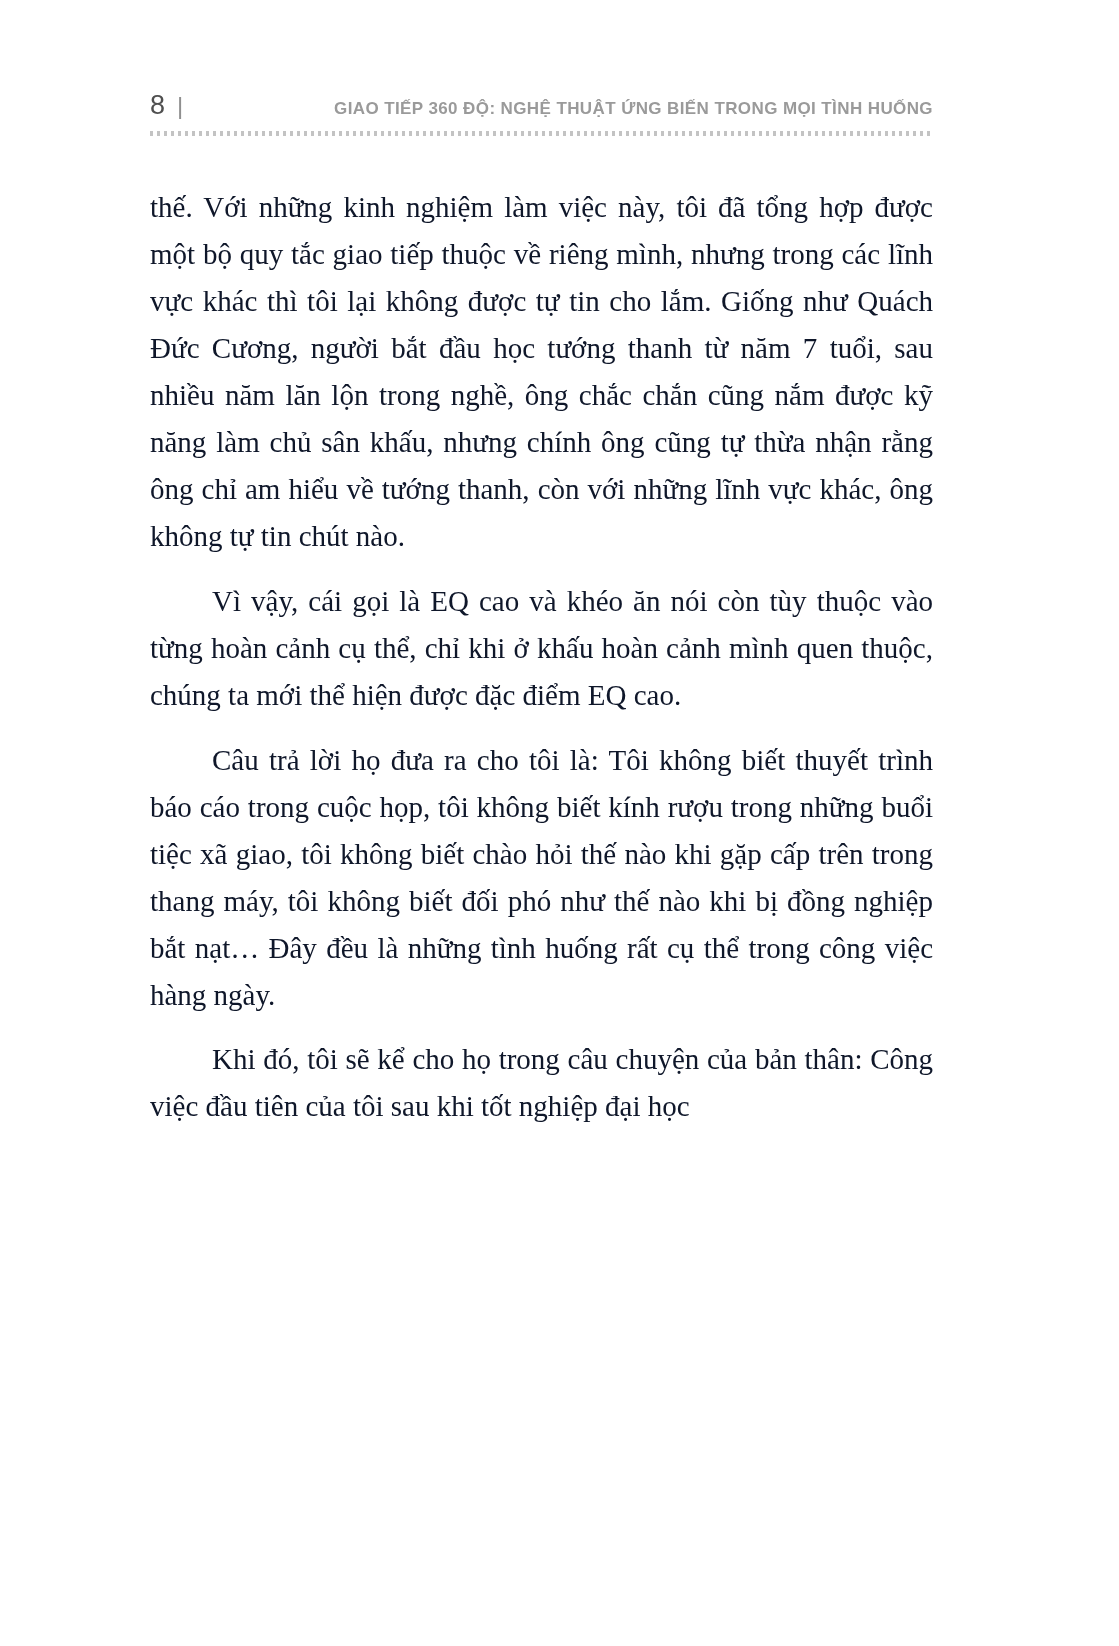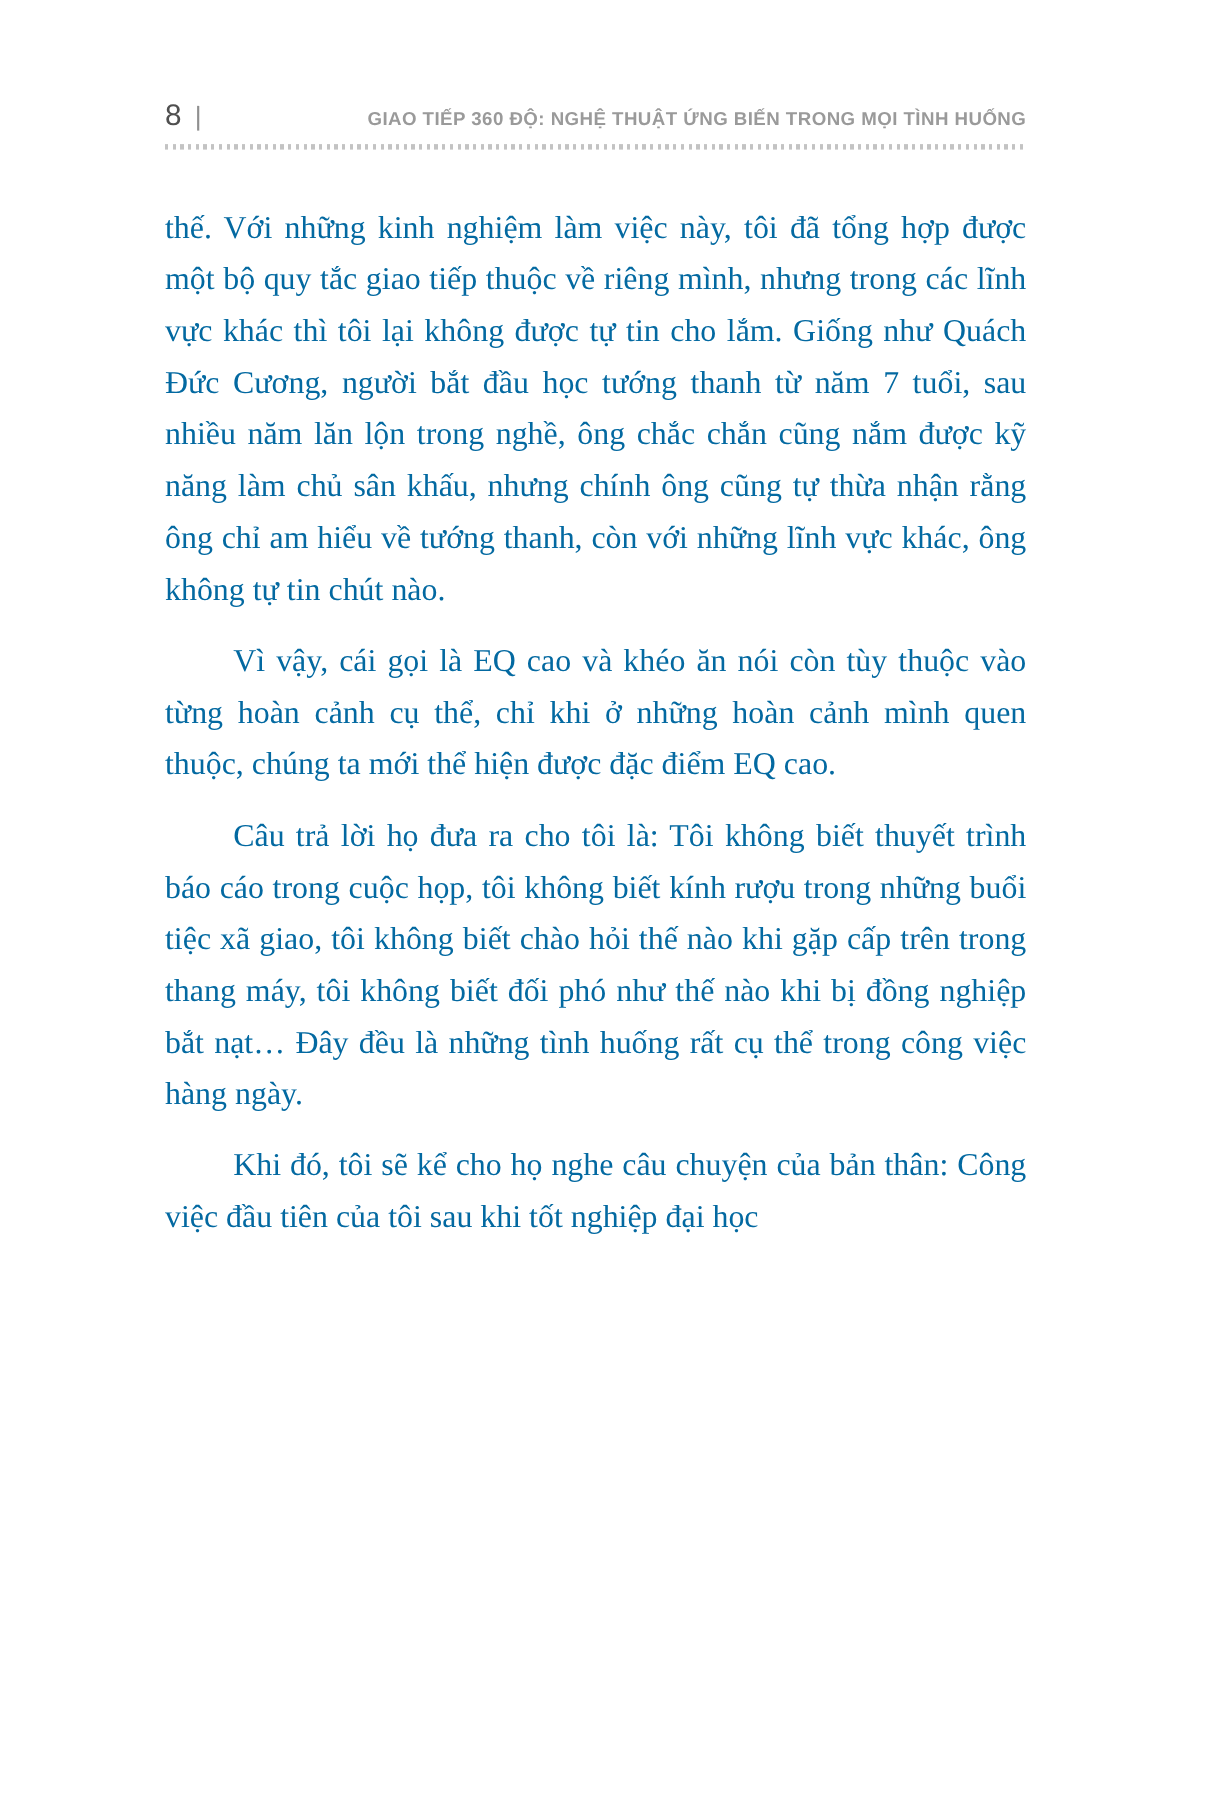--- a/index.html
+++ b/index.html
@@ -53,21 +53,21 @@
     background: repeating-linear-gradient(
       90deg,
       #c3c3c3 0px, #c3c3c3 3px,
       transparent 3px, transparent 7px
     );
   }
   
   .body-text {
     margin-top: 48px;
     font-family: "Liberation Serif", serif;
-    color: #0369a1;
+    color: #0f172a;
   }
   p.para {
     margin: 0 0 18px 0;
     font-size: 29px;
     line-height: 1.62;
     text-align: justify;
     text-justify: inter-word;
   }
   p.para.indent {
     text-indent: 62px;
@@ -83,18 +83,18 @@
       <span class="page-number">8</span>
       <span class="header-sep">|</span>
     </div>
     <div class="running-title">GIAO TIẾP 360 ĐỘ: NGHỆ THUẬT ỨNG BIẾN TRONG MỌI TÌNH HUỐNG</div>
   </header>
 
   <div class="dotted-rule"></div>
 
   <main class="body-text">
       <p class="para">thế. Với những kinh nghiệm làm việc này, tôi đã tổng hợp được một bộ quy tắc giao tiếp thuộc về riêng mình, nhưng trong các lĩnh vực khác thì tôi lại không được tự tin cho lắm. Giống như Quách Đức Cương, người bắt đầu học tướng thanh từ năm 7 tuổi, sau nhiều năm lăn lộn trong nghề, ông chắc chắn cũng nắm được kỹ năng làm chủ sân khấu, nhưng chính ông cũng tự thừa nhận rằng ông chỉ am hiểu về tướng thanh, còn với những lĩnh vực khác, ông không tự tin chút nào.</p>
-      <p class="para indent">Vì vậy, cái gọi là EQ cao và khéo ăn nói còn tùy thuộc vào từng hoàn cảnh cụ thể, chỉ khi ở những hoàn cảnh mình quen thuộc, chúng ta mới thể hiện được đặc điểm EQ cao.</p>
+      <p class="para indent">Vì vậy, cái gọi là EQ cao và khéo ăn nói còn tùy thuộc vào từng hoàn cảnh cụ thể, chỉ khi ở khấu hoàn cảnh mình quen thuộc, chúng ta mới thể hiện được đặc điểm EQ cao.</p>
       <p class="para indent">Câu trả lời họ đưa ra cho tôi là: Tôi không biết thuyết trình báo cáo trong cuộc họp, tôi không biết kính rượu trong những buổi tiệc xã giao, tôi không biết chào hỏi thế nào khi gặp cấp trên trong thang máy, tôi không biết đối phó như thế nào khi bị đồng nghiệp bắt nạt… Đây đều là những tình huống rất cụ thể trong công việc hàng ngày.</p>
-      <p class="para indent">Khi đó, tôi sẽ kể cho họ nghe câu chuyện của bản thân: Công việc đầu tiên của tôi sau khi tốt nghiệp đại học</p>
+      <p class="para indent">Khi đó, tôi sẽ kể cho họ trong câu chuyện của bản thân: Công việc đầu tiên của tôi sau khi tốt nghiệp đại học</p>
     </main>
 
 </div>
 
 </body></html>

